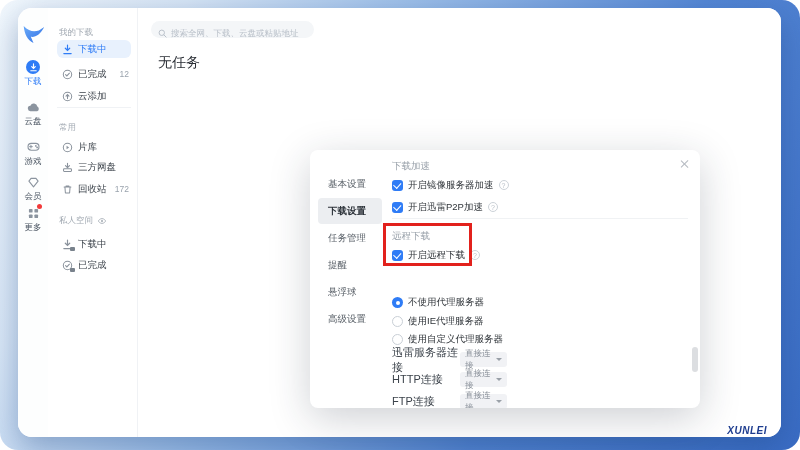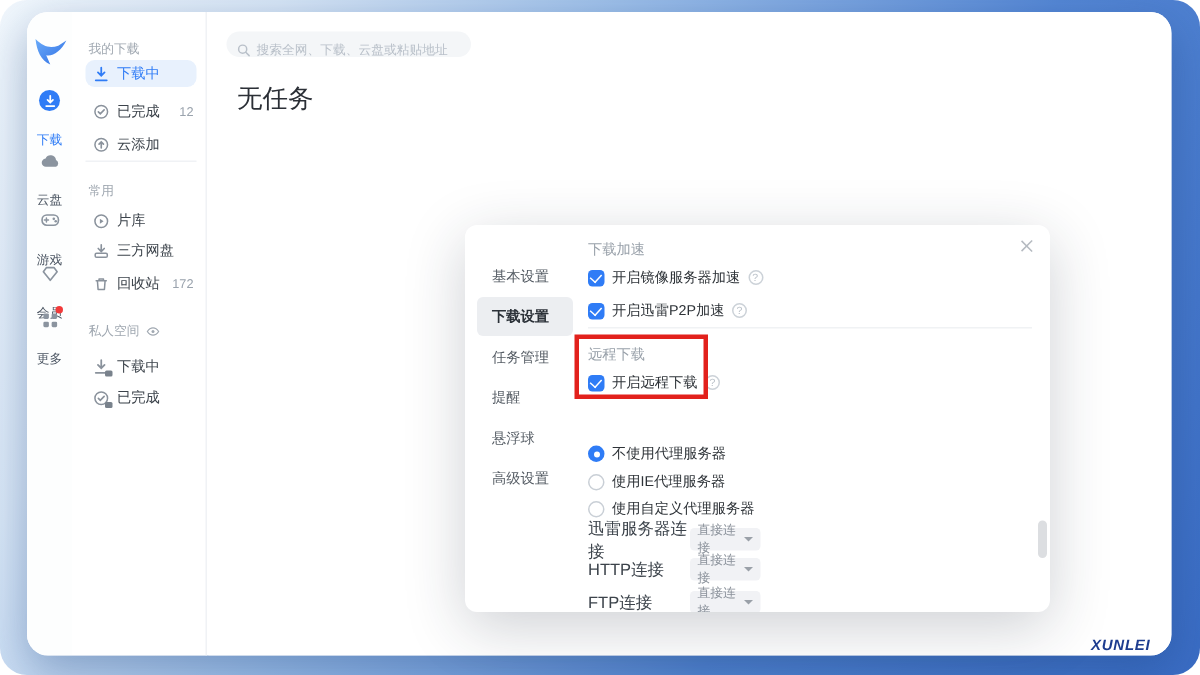--- a/index.html
+++ b/index.html
@@ -5,21 +5,21 @@
   * { margin:0; padding:0; box-sizing:border-box; font-family:"Liberation Sans","DejaVu Sans",sans-serif; }
   body { background:#fff; width:800px; height:450px; overflow:hidden; }
   .page { position:relative; width:800px; height:450px; border-radius:18px; overflow:hidden;
           background:linear-gradient(118deg,#f2f8fd 0%,#d8e6f6 18%,#9dbfe9 40%,#5587d5 68%,#3a6cc4 100%); }
   .window { position:absolute; left:18px; top:8px; width:763px; height:429px; background:#fff;
             border-radius:14px; box-shadow:0 10px 30px rgba(20,60,120,.35); overflow:hidden; }
 
   
   .rail { position:absolute; left:0; top:0; bottom:0; width:30px; background:#fdfefe; }
   .rail .logo { position:absolute; left:3px; top:16px; width:25px; height:22px; }
-  .rail-item { position:absolute; left:0; width:30px; display:flex; flex-direction:column; align-items:center; gap:14px; cursor:pointer; }
+  .rail-item { position:absolute; left:0; width:30px; display:flex; flex-direction:column; align-items:center; gap:2px; cursor:pointer; }
   .rail-item .glyph { width:14px; height:14px; display:flex; align-items:center; justify-content:center; color:#7f8a96; position:relative; }
   .rail-item .rlabel { font-size:8.5px; color:#4c5663; }
   .rail-item.active .rlabel { color:#2f7cf6; }
   .dl-circle { width:14px; height:14px; border-radius:50%; background:#2f7cf6; display:flex; align-items:center; justify-content:center; }
   .red-dot { position:absolute; right:-2px; top:-2px; width:5px; height:5px; border-radius:50%; background:#f23a3a; }
 
   
   .sidebar { position:absolute; left:30px; top:0; bottom:0; width:90px; background:#fff; border-right:1px solid #f0f2f5; }
   .side-label { position:absolute; left:11px; font-size:8.5px; color:#a0a8b1; display:flex; align-items:center; gap:4px; }
   .side-item { position:absolute; left:9px; width:74px; height:18px; display:flex; align-items:center; gap:5px;
@@ -31,21 +31,21 @@
   .side-item.active .si-label, .side-item.active .si-ic { color:#2f7cf6; }
   .side-divider { position:absolute; left:9px; width:74px; height:1px; background:#f0f2f5; }
   .lockdot { position:absolute; right:-2px; bottom:-1px; width:5px; height:4px; background:#79828c; border-radius:1px; }
 
   
   .main { position:absolute; left:121px; top:0; right:0; bottom:0; background:#fff; }
   .searchbox { position:absolute; left:12px; top:13px; width:163px; height:17px; background:#f4f6f8;
                border-radius:9px; display:flex; align-items:flex-end; padding:0 7px; gap:4px; }
   .searchbox input { border:none; outline:none; background:transparent; font-size:8.5px; color:#555; width:100%; }
   .searchbox input::placeholder { color:#b9c0c9; }
-  .empty-title { position:absolute; left:19px; top:46px; font-size:17px; color:#2b2f36; font-weight:500; }
+  .empty-title { position:absolute; left:19px; top:46px; font-size:14px; color:#2b2f36; font-weight:500; }
 
   
   .dialog { position:absolute; left:310px; top:150px; width:390px; height:258px; background:#fff;
             border-radius:8px; box-shadow:0 10px 40px rgba(30,40,60,.22); overflow:hidden; }
   .close-x { position:absolute; right:11px; top:9px; width:10px; height:10px; cursor:pointer; }
   .close-x::before,.close-x::after { content:""; position:absolute; left:4.5px; top:0; width:1.4px; height:10px; background:#b5bac1; }
   .close-x::before { transform:rotate(45deg); } .close-x::after { transform:rotate(-45deg); }
   .dnav { position:absolute; left:0; top:0; bottom:0; width:80px; padding-top:21px; }
   .dnav-item { height:26px; margin:0 8px 1px 8px; display:flex; align-items:center; padding-left:10px;
                font-size:9.5px; color:#555c64; border-radius:4px; cursor:pointer; }

